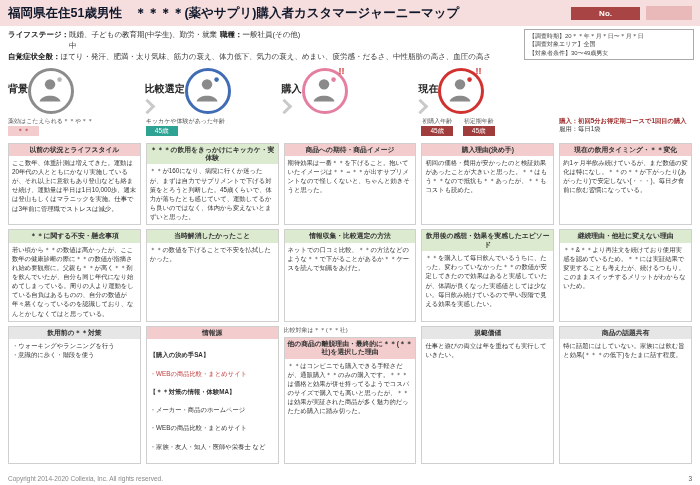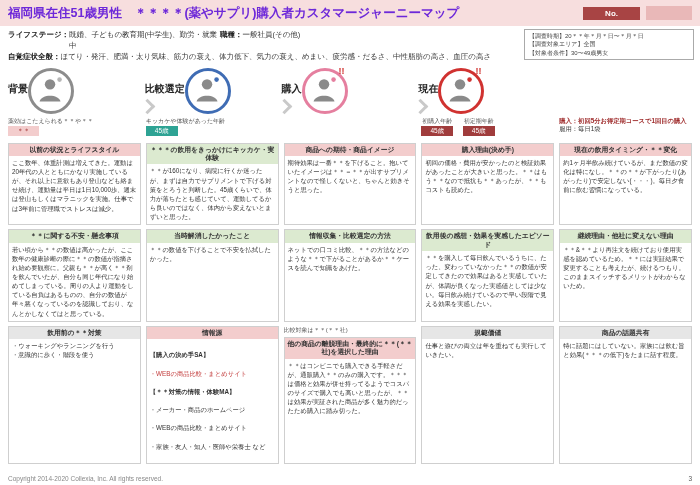--- a/index.html
+++ b/index.html
@@ -6,22 +6,22 @@
   html,body { background:#fff; }
   body {
     width:700px; height:485px;
     font-family:"Liberation Sans","DejaVu Sans",sans-serif;
     color:#333; overflow:hidden;
   }
   .page { position:relative; width:700px; height:485px; background:#fff; overflow:hidden; }
 
   
   .topbar { display:flex; align-items:center; gap:6px; background:#f7dede; height:26px; padding:0 8px; }
-  .title { flex:1; font-size:12.5px; font-weight:bold; color:#6d28d9; white-space:nowrap; overflow:hidden; }
-  .no-box { background:#a84444; color:#fff; font-size:8px; font-weight:bold; padding:2px 22px; }
+  .title { flex:1; font-size:12.5px; font-weight:bold; color:#0f172a; white-space:nowrap; overflow:hidden; }
+  .no-box { background:#a84444; color:#fff; font-size:8px; font-weight:bold; padding:2px 28px; }
   .no-value { width:46px; height:14px; background:#e9b8b8; }
 
   
   .notes { position:absolute; top:29px; right:6px; width:170px; border:1px solid #aaa; background:#fff;
            padding:2px 4px; font-size:6px; line-height:1.4; color:#444; z-index:2; }
 
   
   .profile { padding:4px 8px 1px; font-size:7.5px; line-height:1.4; }
   .p-row { display:flex; margin-bottom:1px; }
   .p-row.two .p-item:first-child { width:212px; flex:none; }

